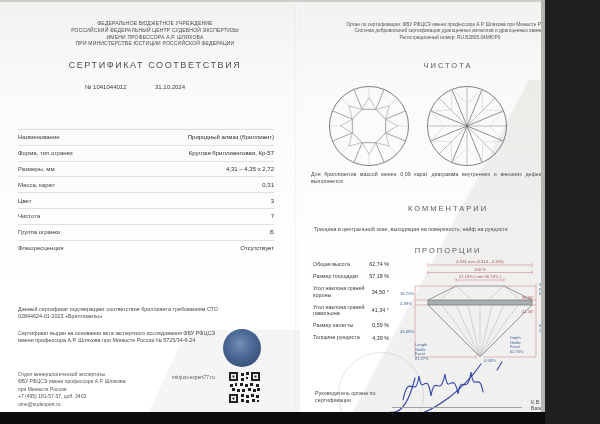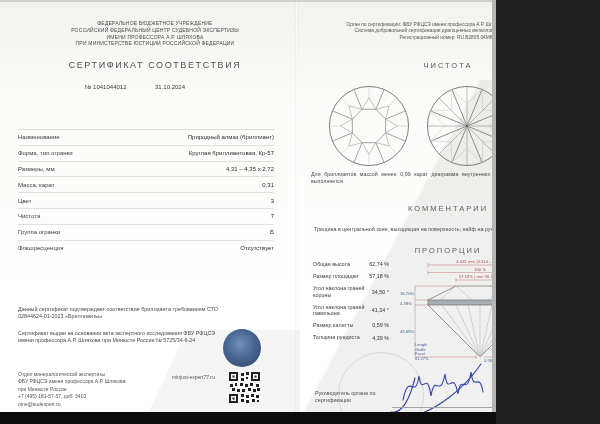--- a/index.html
+++ b/index.html
@@ -1,17 +1,17 @@
 <!DOCTYPE html>
 <html><head>
 <meta charset="utf-8">
 <style>
   * { margin:0; padding:0; box-sizing:border-box; }
   body { background:#202020; font-family:"Liberation Sans","DejaVu Sans",sans-serif; }
-  .canvas { position:relative; width:496px; height:424px; background:#141414; overflow:hidden; }
+  .canvas { position:relative; width:545px; height:424px; background:#141414; overflow:hidden; }
   .paper { position:absolute; left:0; top:2px; right:4px; bottom:12px;
            background:linear-gradient(180deg,#f2f2f0 0%,#fafaf8 22%,#ffffff 70%); }
   .edge-top { position:absolute; left:0; top:0; width:100%; height:2px; background:#cfcfcc; }
   .edge-right { position:absolute; right:0; top:0; width:4px; bottom:12px; background:#b5b5b2; }
   .edge-bottom { position:absolute; left:0; bottom:0; width:100%; height:12px; background:#0d0d0d; }
   .fold { position:absolute; left:295px; top:2px; bottom:12px; width:3px;
           background:linear-gradient(90deg,rgba(0,0,0,0.05),rgba(255,255,255,0.6),rgba(0,0,0,0.04)); }
   .shade-right { position:absolute; right:4px; top:80px; width:200px; height:332px;
           background:linear-gradient(118deg,rgba(0,0,0,0) 49.6%,rgba(110,110,104,0.10) 50.4%); pointer-events:none; z-index:5; }
   .shade-left { position:absolute; left:0; top:330px; width:300px; height:82px;

